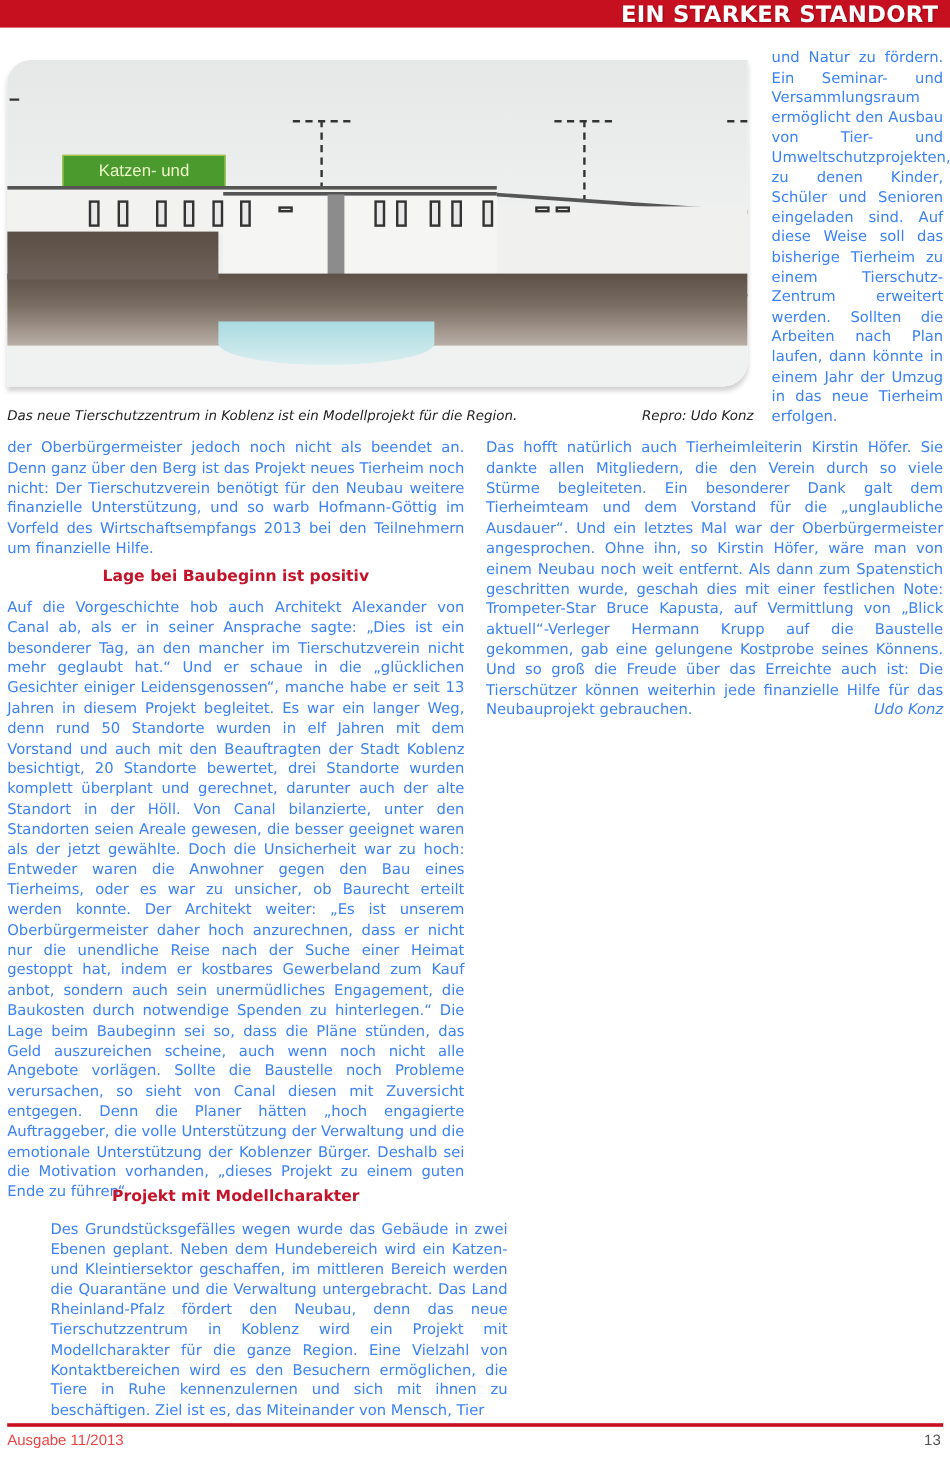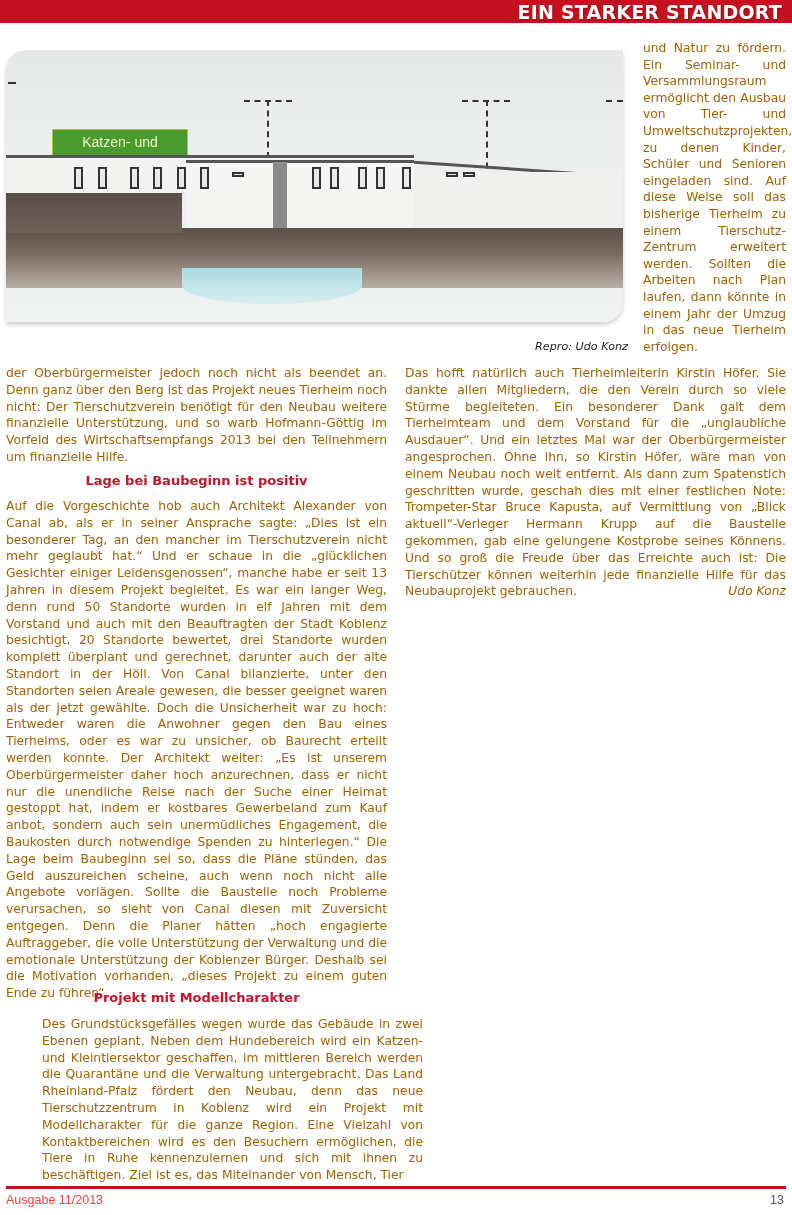--- a/index.html
+++ b/index.html
@@ -65,21 +65,21 @@
   
   .caption {
     position: absolute; left: 6px; top: 340px; width: 622px; height: 16px;
     font-family: "DejaVu Sans", sans-serif; font-style: italic; font-size: 11.2px; color: #222;
   }
   .caption .credit { position: absolute; right: 0; top: 0; }
 
   
   .txt {
     position: absolute; font-family: "DejaVu Sans", sans-serif; font-size: 12.3px;
-    line-height: 16.8px; color: #a16207; text-align: justify;
+    line-height: 16.8px; color: #3b82f6; text-align: justify;
   }
   .txt p { margin: 0; }
   .col-side { left: 643px; top: 40px; width: 143px; font-size: 12.3px; line-height: 16.6px; }
   .col-left { left: 6px; top: 365px; width: 381px; }
   .col-right { left: 405px; top: 365px; width: 381px; }
   .subhead {
     position: absolute; left: 6px; width: 381px; text-align: center;
     font-family: "DejaVu Sans", sans-serif; font-weight: bold; font-size: 13px; color: #c4142a;
   }
   .author { font-style: italic; float: right; }
@@ -145,20 +145,21 @@
   <div class="win" style="left:518px;top:200px;height:18px;"></div>
   <div class="win" style="left:556px;top:200px;height:18px;"></div>
   <div class="win" style="left:576px;top:200px;height:18px;"></div>
 
   <div class="ground"></div>
   <div class="ground-left-raised"></div>
   <div class="pond"></div>
 </div>
 
 <div class="caption">
+  <span>Das neue Tierschutzzentrum in Koblenz ist ein Modellprojekt für die Region.</span>
   <span class="credit">Repro: Udo Konz</span>
 </div>
 
 <div class="txt col-side">
   <p>und Natur zu fördern. Ein Seminar- und Versammlungsraum ermöglicht den Ausbau von Tier- und Umweltschutzprojekten, zu denen Kinder, Schüler und Senioren eingeladen sind. Auf diese Weise soll das bisherige Tierheim zu einem Tierschutz-Zentrum erweitert werden. Sollten die Arbeiten nach Plan laufen, dann könnte in einem Jahr der Umzug in das neue Tierheim erfolgen.</p>
 </div>
 
 <div class="txt col-left">
   <p>der Oberbürgermeister jedoch noch nicht als beendet an. Denn ganz über den Berg ist das Projekt neues Tierheim noch nicht: Der Tierschutzverein benötigt für den Neubau weitere finanzielle Unterstützung, und so warb Hofmann-Göttig im Vorfeld des Wirtschaftsempfangs 2013 bei den Teilnehmern um finanzielle Hilfe.</p>
 </div>

